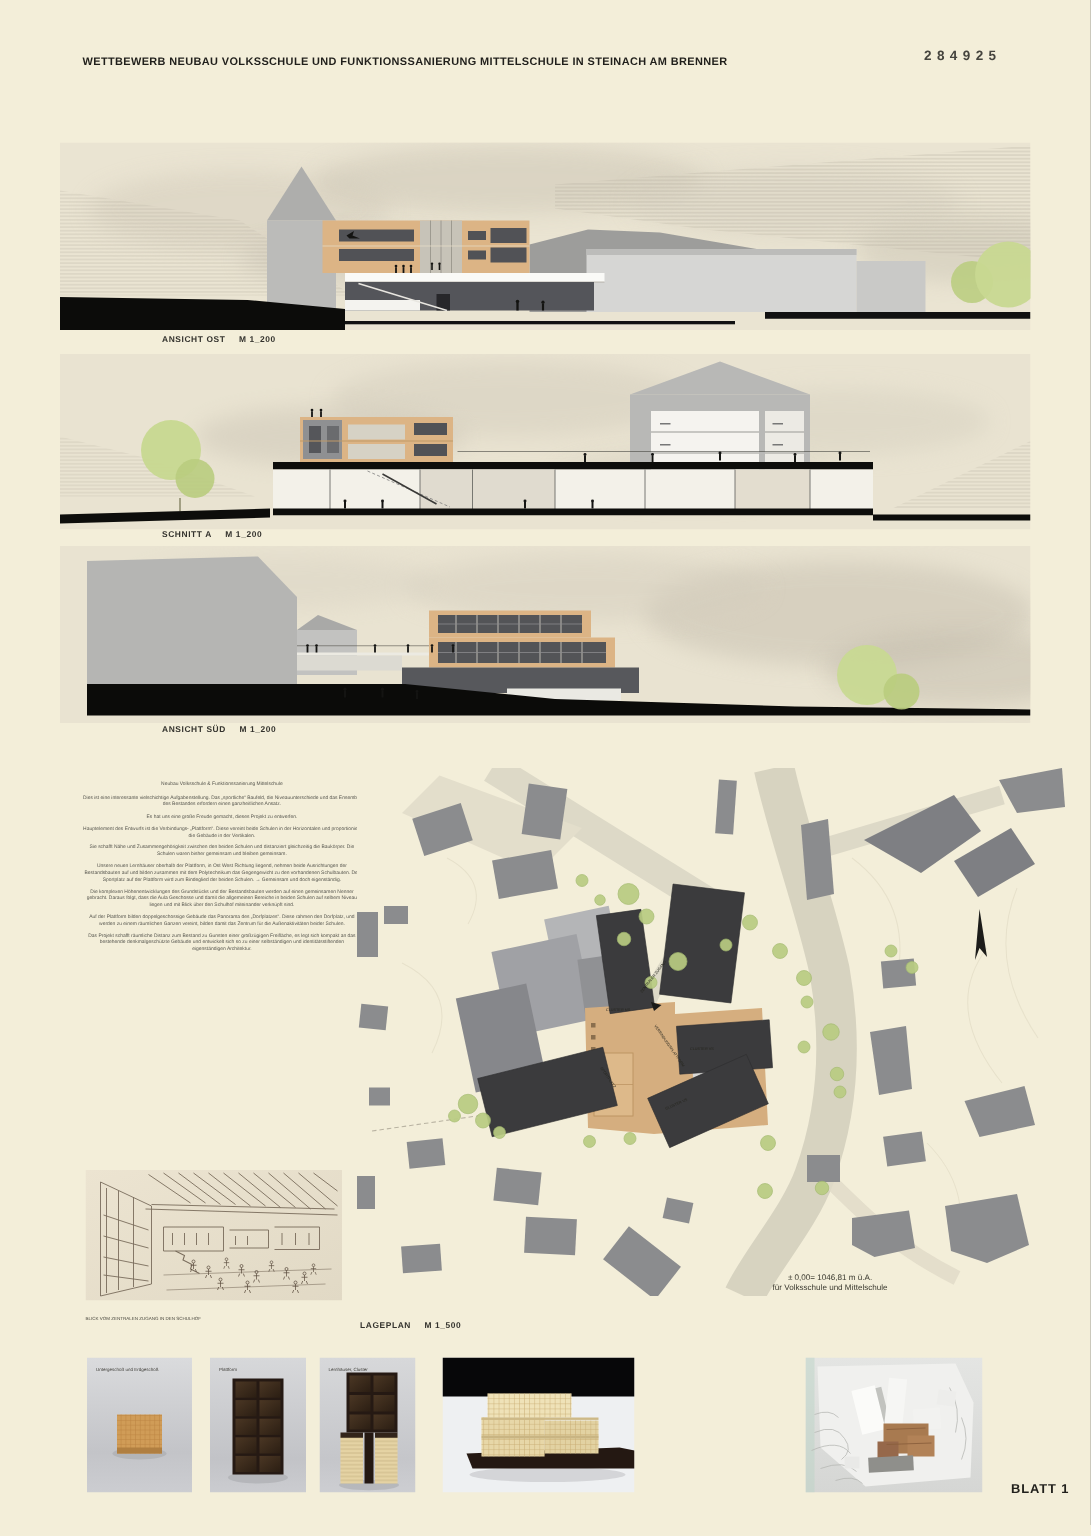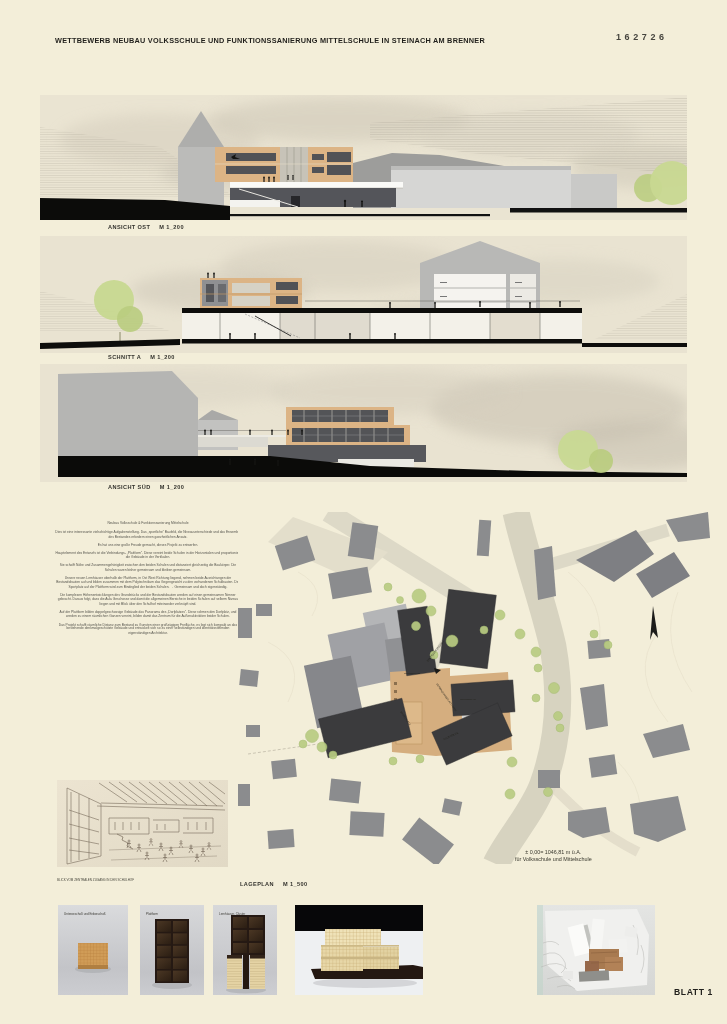--- a/index.html
+++ b/index.html
@@ -22,21 +22,21 @@
   .photo .cap{position:absolute;left:6px;top:7px;z-index:2;color:#3c3b36;}
   .blatt{left:674px;top:987px;font-size:8.6px;font-weight:bold;color:#22211d;letter-spacing:.6px;}
   svg{display:block;}
 </style>
 </head>
 <body>
 
 <div id="board">
 
   <div class="abs title">WETTBEWERB NEUBAU VOLKSSCHULE UND FUNKTIONSSANIERUNG MITTELSCHULE IN STEINACH AM BRENNER</div>
-  <div class="abs number">162726</div>
+  <div class="abs number">284925</div>
 
   <svg class="abs" style="left:40px;top:95px" width="647" height="125" viewBox="0 0 647 125">
     <defs>
       <pattern id="h1" width="4" height="2.4" patternUnits="userSpaceOnUse">
         <line x1="0" y1="1.2" x2="4" y2="1.2" stroke="#b5af9f" stroke-width="0.6"></line>
       </pattern>
       <filter id="b1" x="-60%" y="-60%" width="220%" height="220%">
           <feGaussianBlur stdDeviation="7"></feGaussianBlur>
         </filter>
       <g id="pr1">

